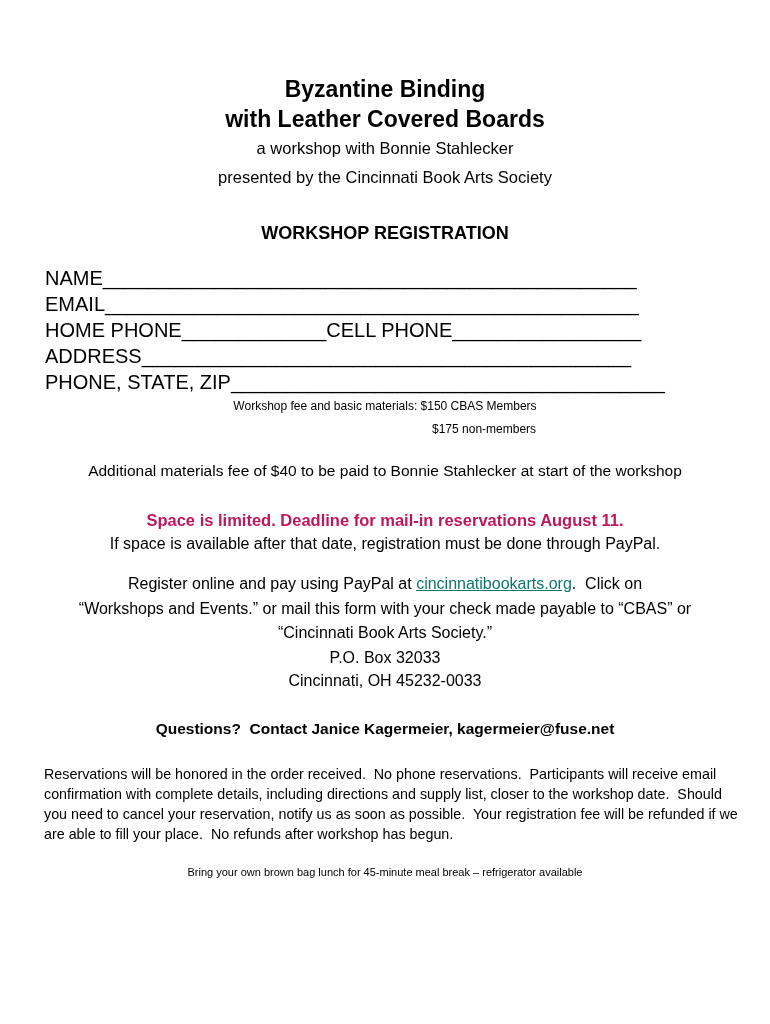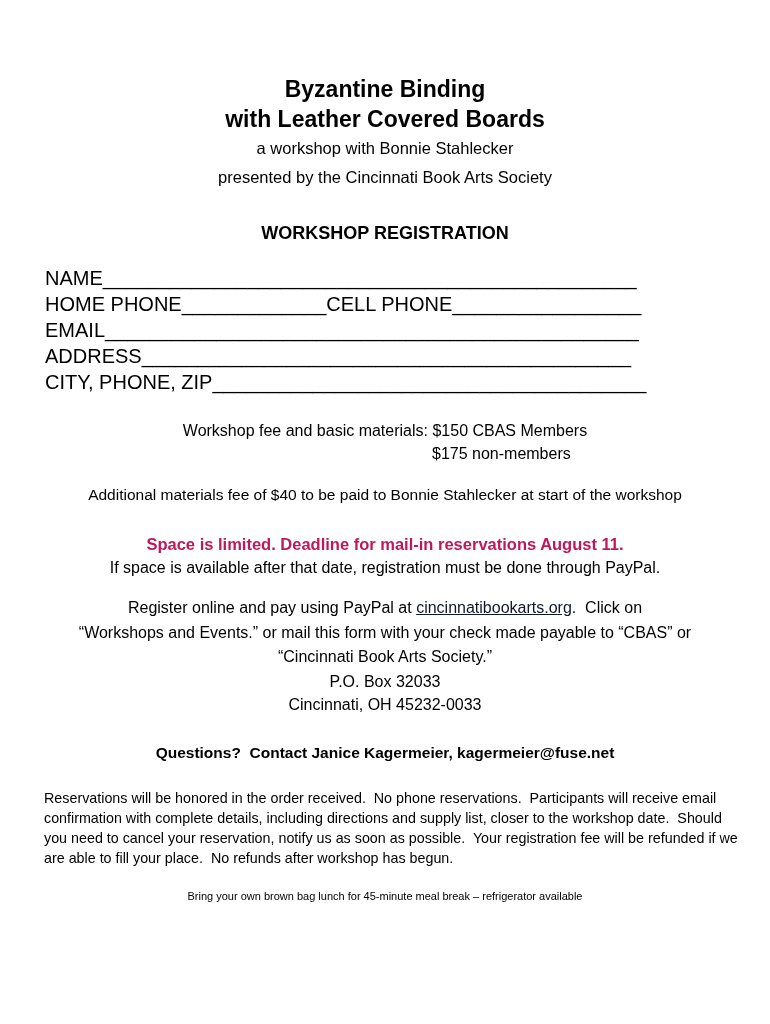--- a/index.html
+++ b/index.html
@@ -46,21 +46,21 @@
 
   .reg-form {
     margin: 17px 0 0 5px;
     font-size: 20px;
   }
   .reg-form .row {
     line-height: 26px;
     white-space: pre;
   }
 
-  .fees { margin-top: 24px; font-size: 16px; line-height: 23px; }
+  .fees { font-size: 12px; line-height: 23px; }
   .fees .fee-line1 { text-align: center; margin: 0; }
   .fees .fee-line2 { text-align: left; padding-left: 392px; margin: 0; }
 
   .materials-note {
     margin: 19px 0 9px 0;
     font-size: 15.5px;
     line-height: 22px;
     text-align: center;
   }
 
@@ -79,21 +79,21 @@
   }
 
   .reg-info {
     margin-top: 17px;
     font-size: 16px;
     line-height: 24.5px;
     text-align: center;
   }
   .reg-info .line { display: block; }
   .reg-info .addr { line-height: 23px; }
-  .site-link { color: #0f172a; text-decoration: underline; cursor: pointer; }
+  .site-link { color: #0f766e; text-decoration: underline; cursor: pointer; }
 
   .questions {
     margin: 26px 0 0 0;
     font-size: 15.5px;
     font-weight: bold;
     line-height: 22px;
     text-align: center;
   }
 
   .policy {
@@ -119,24 +119,24 @@
   <h1 class="title">with Leather Covered Boards</h1>
 
   <p class="subtitle">a workshop with Bonnie Stahlecker</p>
   <p class="subtitle">presented by the Cincinnati Book Arts Society</p>
 
 
   <p class="section-heading">WORKSHOP REGISTRATION</p>
 
   <div class="reg-form">
     <div class="row"><span>NAME</span><span>________________________________________________</span></div>
+    <div class="row"><span>EMAIL</span><span>________________________________________________</span></div>
     <div class="row"><span>HOME PHONE</span><span>_____________</span><span>CELL PHONE</span><span>_________________</span></div>
-    <div class="row"><span>EMAIL</span><span>________________________________________________</span></div>
     <div class="row"><span>ADDRESS</span><span>____________________________________________</span></div>
-    <div class="row"><span>CITY, PHONE, ZIP</span><span>_______________________________________</span></div>
+    <div class="row"><span>PHONE, STATE, ZIP</span><span>_______________________________________</span></div>
   </div>
 
   <div class="fees">
     <p class="fee-line1 pre">Workshop fee and basic materials: $150 CBAS Members</p>
     <p class="fee-line2 pre">$175 non-members</p>
   </div>
 
   <p class="materials-note pre">Additional materials fee of $40 to be paid to Bonnie Stahlecker at start of the workshop</p>
 
   <p class="deadline pre" style="color: #be185d;">Space is limited. Deadline for mail-in reservations August 11.</p>

